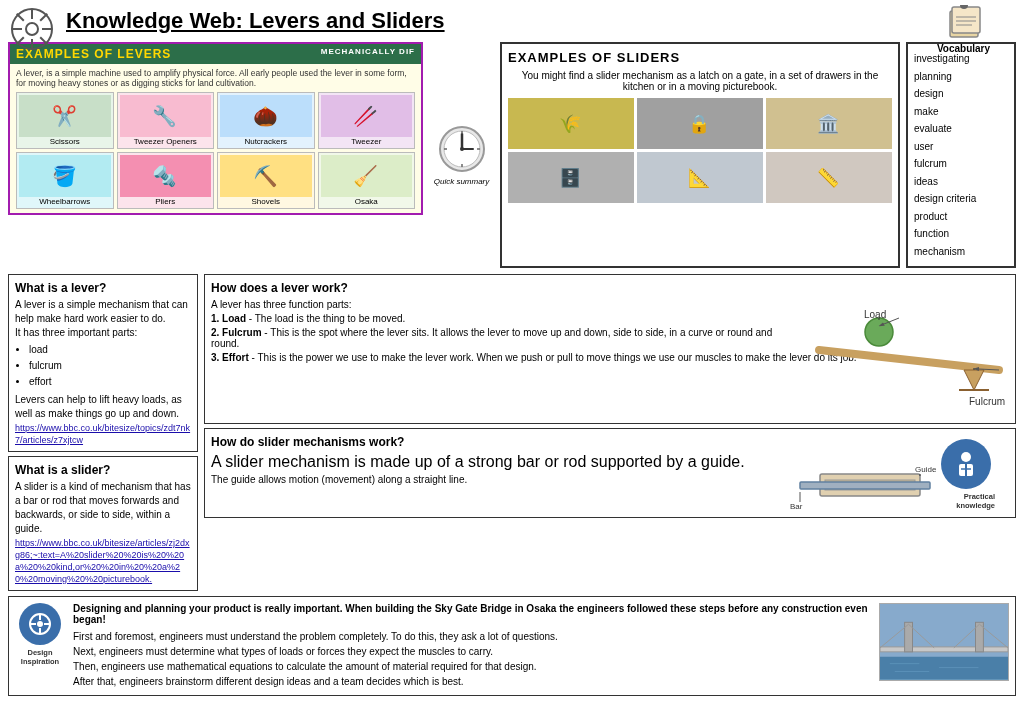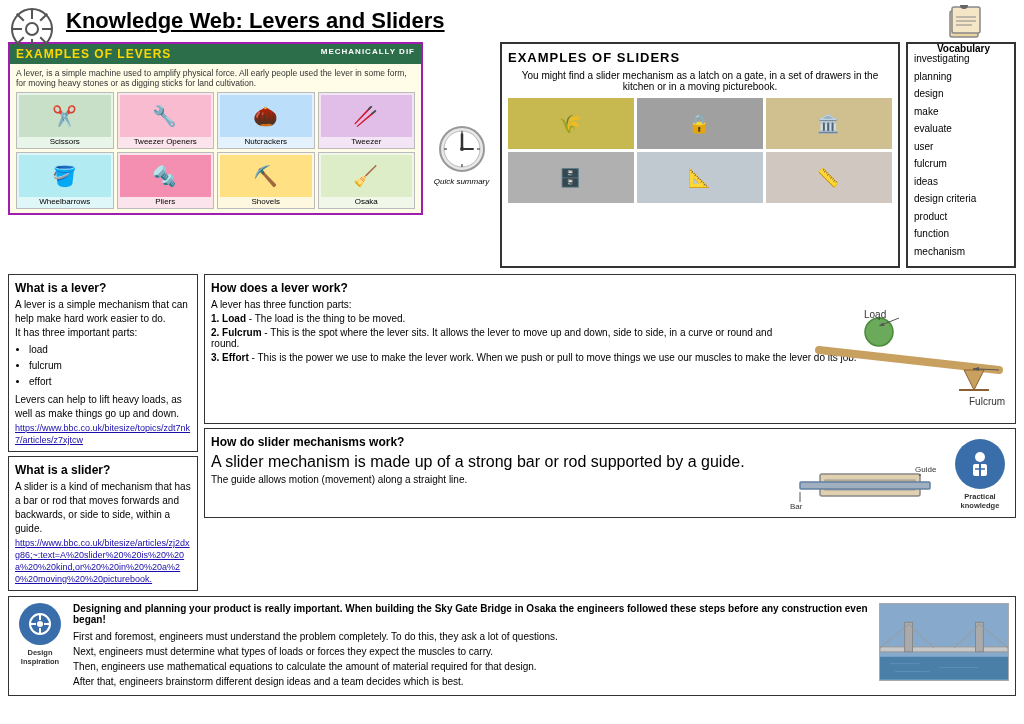--- a/index.html
+++ b/index.html
@@ -258,21 +258,21 @@
             <rect x="10" y="28" width="130" height="7" fill="#a0b0c0" stroke="#6080a0" stroke-width="1.5" rx="1"></rect>
 
             <text x="125" y="18" font-size="8" fill="#333">Guide</text>
             <line x1="130" y1="20" x2="130" y2="22" stroke="#333" stroke-width="1"></line>
 
             <text x="0" y="55" font-size="8" fill="#333">Bar</text>
             <line x1="10" y1="48" x2="10" y2="38" stroke="#555" stroke-width="1"></line>
           </svg>
         </div>
 
-        <div style="position:absolute; right:6px; top:10px; text-align:center; width:58px;">
+        <div style="position:absolute; right:20px; top:10px; text-align:right; width:58px;">
           <div style="width:50px; height:50px; background:#3a6eaa; border-radius:50%; display:flex; align-items:center; justify-content:center; margin:0 auto 3px;">
             <svg width="30" height="30" viewBox="0 0 30 30">
               <circle cx="15" cy="8" r="5" fill="#fff"></circle>
               <rect x="8" y="15" width="14" height="12" rx="2" fill="#fff"></rect>
               <line x1="15" y1="15" x2="15" y2="27" stroke="#3a6eaa" stroke-width="2"></line>
               <line x1="10" y1="20" x2="20" y2="20" stroke="#3a6eaa" stroke-width="1.5"></line>
             </svg>
           </div>
           <div style="font-size:7.5px; font-weight:bold; color:#333;">Practical knowledge</div>
         </div>

